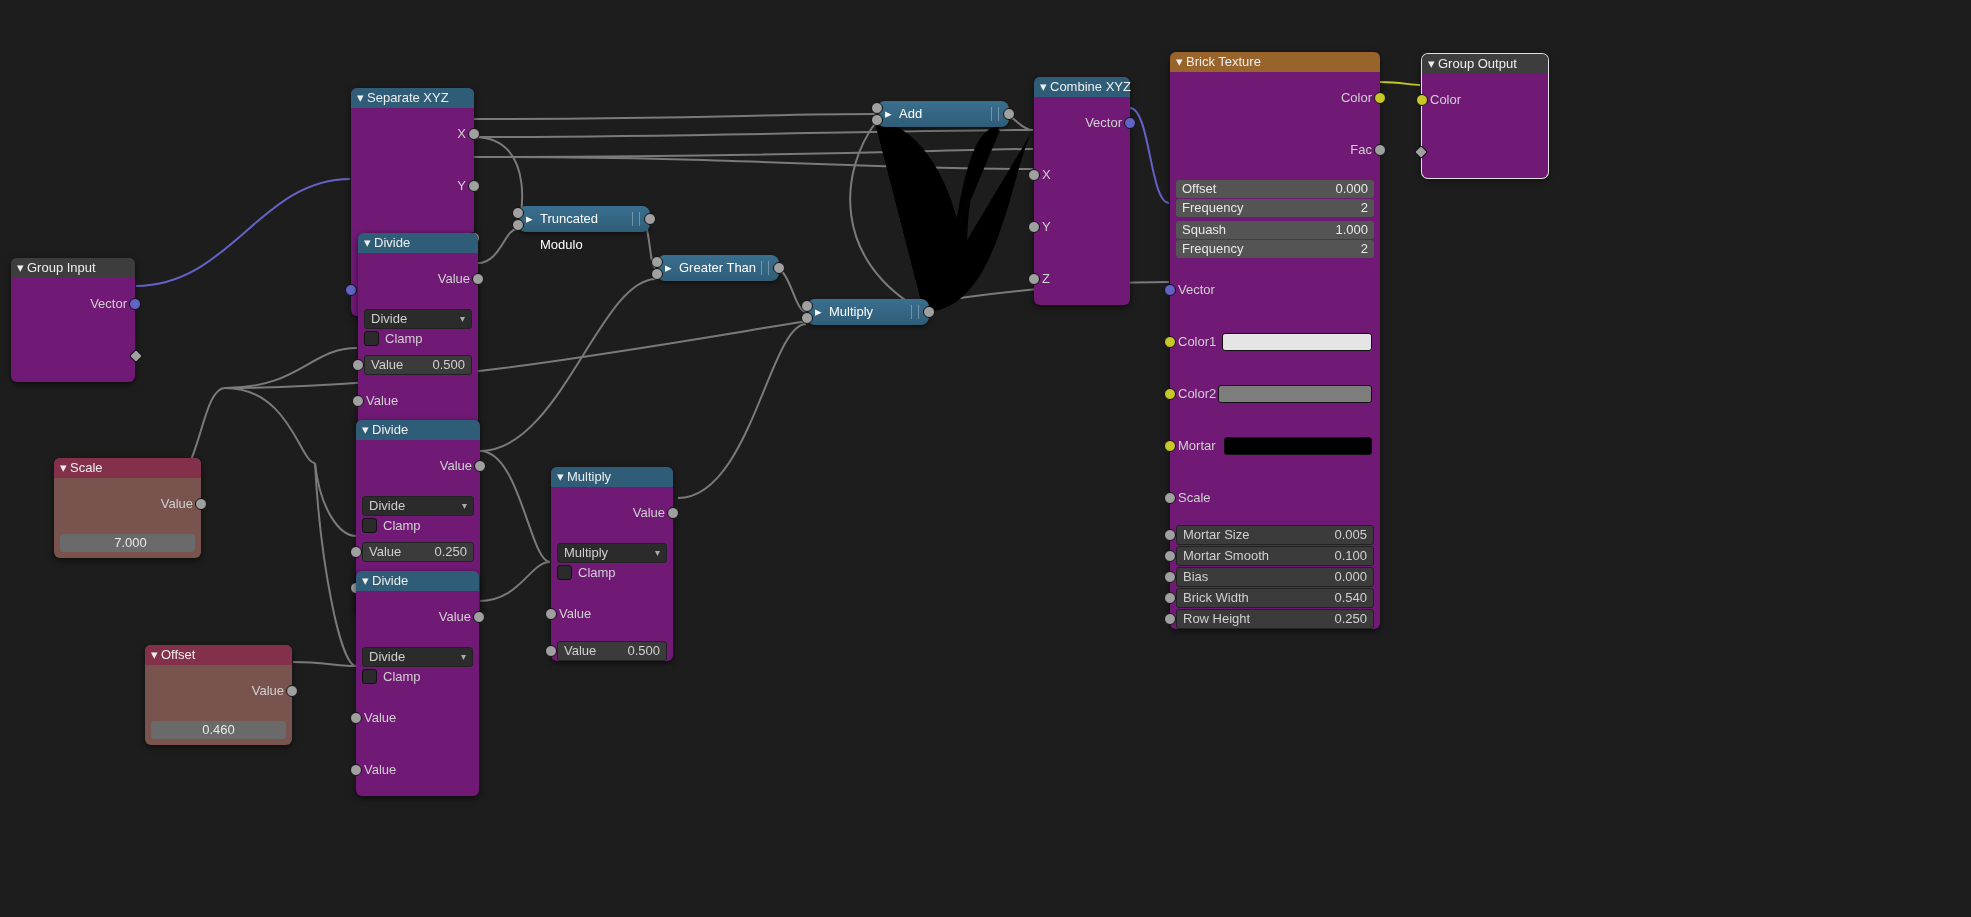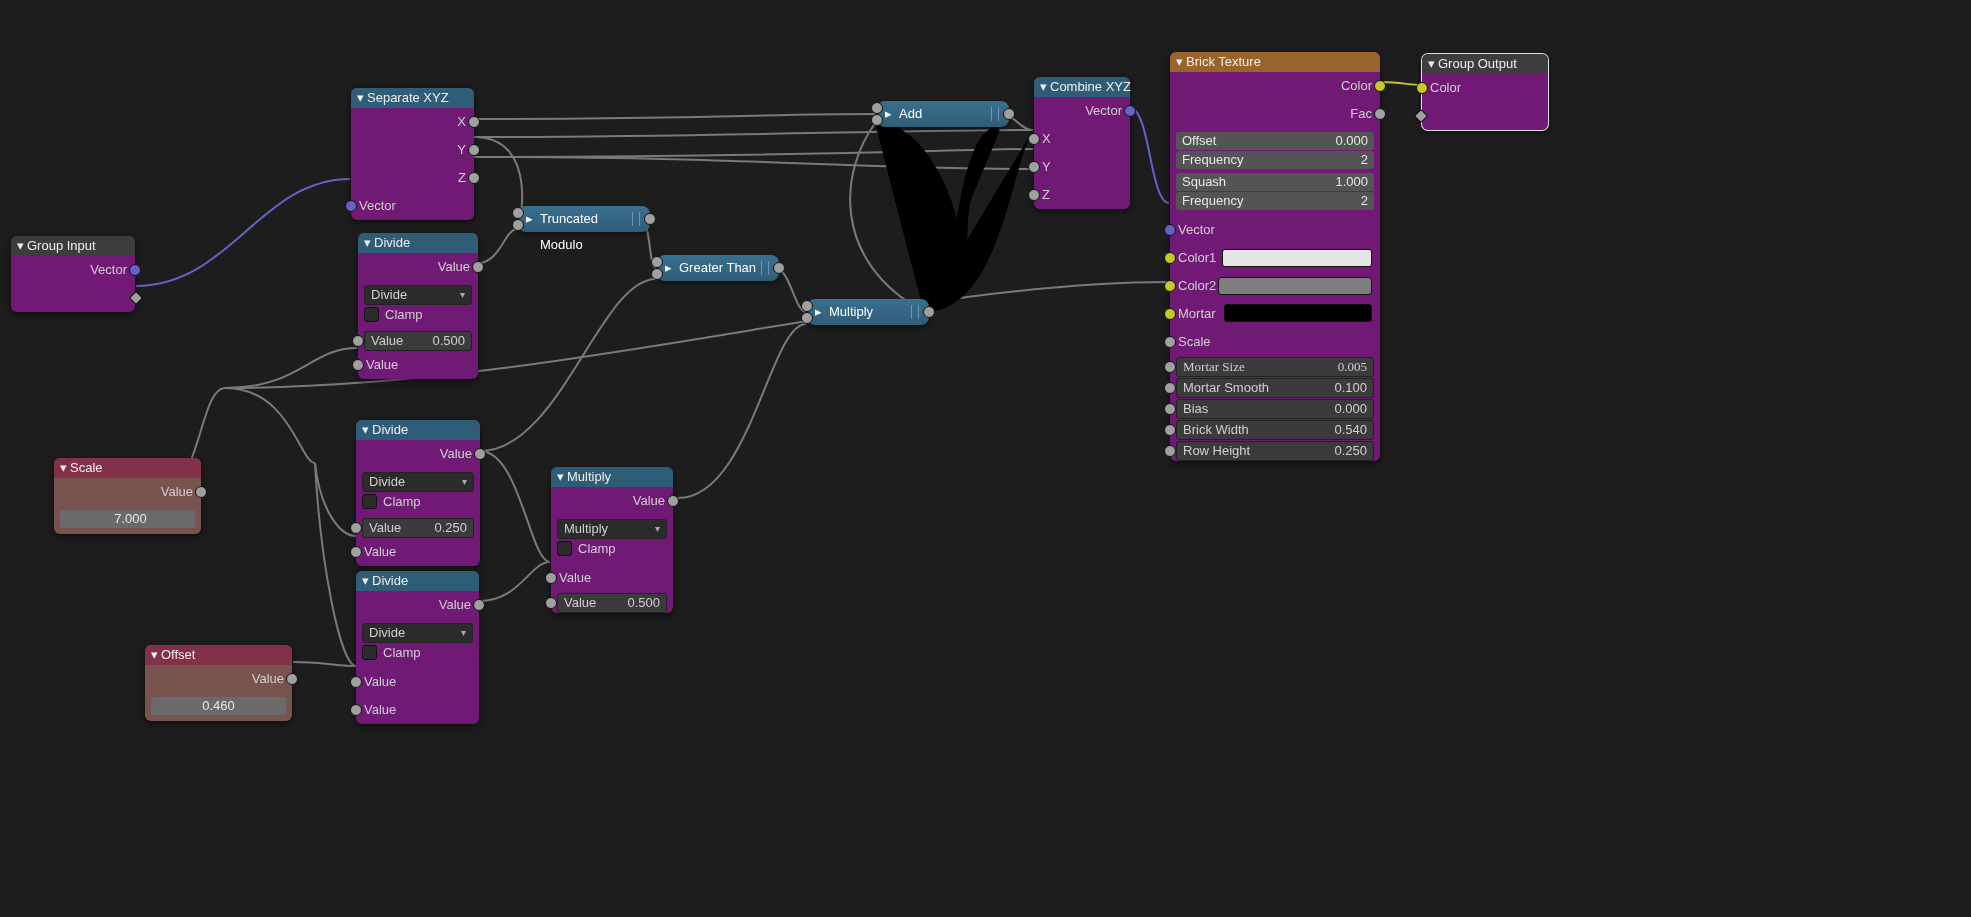--- a/index.html
+++ b/index.html
@@ -1,21 +1,21 @@
 <!DOCTYPE html>
 <html><head>
 <meta charset="utf-8">
 <style>
   html,body { margin:0; padding:0; width:1971px; height:917px; background:#1d1d1d; font-family:-apple-system,"Segoe UI",Arial,sans-serif; font-size:13px; color:#d0d0d0; overflow:hidden; }
   svg.wires { position:absolute; top:0; left:0; width:1971px; height:917px; pointer-events:none; }
 
   .node { position:absolute; background:#701a75; border-radius:6px; box-shadow:0 2px 6px rgba(0,0,0,.6); }
   .node .hdr { height:20px; line-height:20px; padding:0 6px; border-radius:6px 6px 0 0; font-size:13px; color:#eee; white-space:nowrap; }
   .node .hdr .chev { display:inline-block; width:10px; }
-  .row { position:relative; height:20px; line-height:20px; padding:4px 8px; }
+  .row { position:relative; height:20px; line-height:20px; padding:16px 8px; }
   .row.right { text-align:right; }
   .row.left  { text-align:left; }
   .pad { padding:4px 6px 6px 6px; }
 
   .sock { position:absolute; width:10px; height:10px; border-radius:50%; background:#a0a0a0; border:1px solid #111; top:50%; transform:translateY(-50%); }
   .sock.l { left:-6px; }
   .sock.r { right:-6px; }
   .sock.vec { background:#6363c7; }
   .sock.flt { background:#a0a0a0; }
   .sock.col { background:#c7c729; }
@@ -113,21 +113,21 @@
 
   <path d="M876,124 C900,124 900,250 924,312" stroke="#7a7a7a" stroke-width="2" fill="none" opacity="0"></path>
   <path d="M924,312 C960,312 950,126 1000,126" stroke="#7a7a7a" stroke-width="0"></path>
 
   <path d="M924,312 C1000,312 940,140 1000,130" stroke="#7a7a7a" stroke-width="0"></path>
   <path d="M924,312 C1000,312 1010,170 1033,130" stroke="#7a7a7a" stroke-width="0"></path>
 
   <path d="M924,312 C830,260 840,170 876,122" stroke="#7a7a7a" stroke-width="2" fill="none"></path>
 </svg>
 
-<div class="node" style="left:11px; top:236px; width:124px;">
+<div class="node" style="left:11px; top:258px; width:124px;">
   <div class="hdr hdr-default"><span class="chev">▾</span><span>Group Input</span></div>
   <div class="row right">
     <span>Vector</span>
     <span class="sock r vec"></span>
   </div>
   <div class="row">
     <span class="sock r dia"></span>
   </div>
 </div>
 
@@ -306,27 +306,27 @@
   <div class="row left" style="display:flex;gap:6px;align-items:center;">
     <span class="sock l col"></span>
     <span>Color1</span>
     <div class="swatch" style="flex: 1 1 0%; background: rgb(229, 229, 229);" id="sw1"></div>
   </div>
   <div class="row left" style="display:flex;gap:2px;align-items:center;">
     <span class="sock l col"></span>
     <span>Color2</span>
     <div class="swatch" style="flex: 1 1 0%; background: rgb(125, 125, 125);" id="sw2"></div>
   </div>
-  <div class="row left" style="display:flex;gap:8px;align-items:flex-start;">
+  <div class="row left" style="display:flex;gap:8px;align-items:center;">
     <span class="sock l col"></span>
     <span>Mortar</span>
     <div class="swatch" style="flex: 1 1 0%; background: rgb(0, 0, 0);" id="sw3"></div>
   </div>
   <div class="row left"><span class="sock l flt"></span><span>Scale</span></div>
-  <div class="row" style="padding:0 6px;font-family:Liberation Serif, serif;">
+  <div class="row" style="padding:0 6px;">
       <span class="sock l flt"></span>
       <div class="numfield">
         <span>Mortar Size</span>
         <span>0.005</span>
       </div>
     </div>
   <div class="row" style="padding:0 6px;">
       <span class="sock l flt"></span>
       <div class="numfield">
         <span>Mortar Smooth</span>

